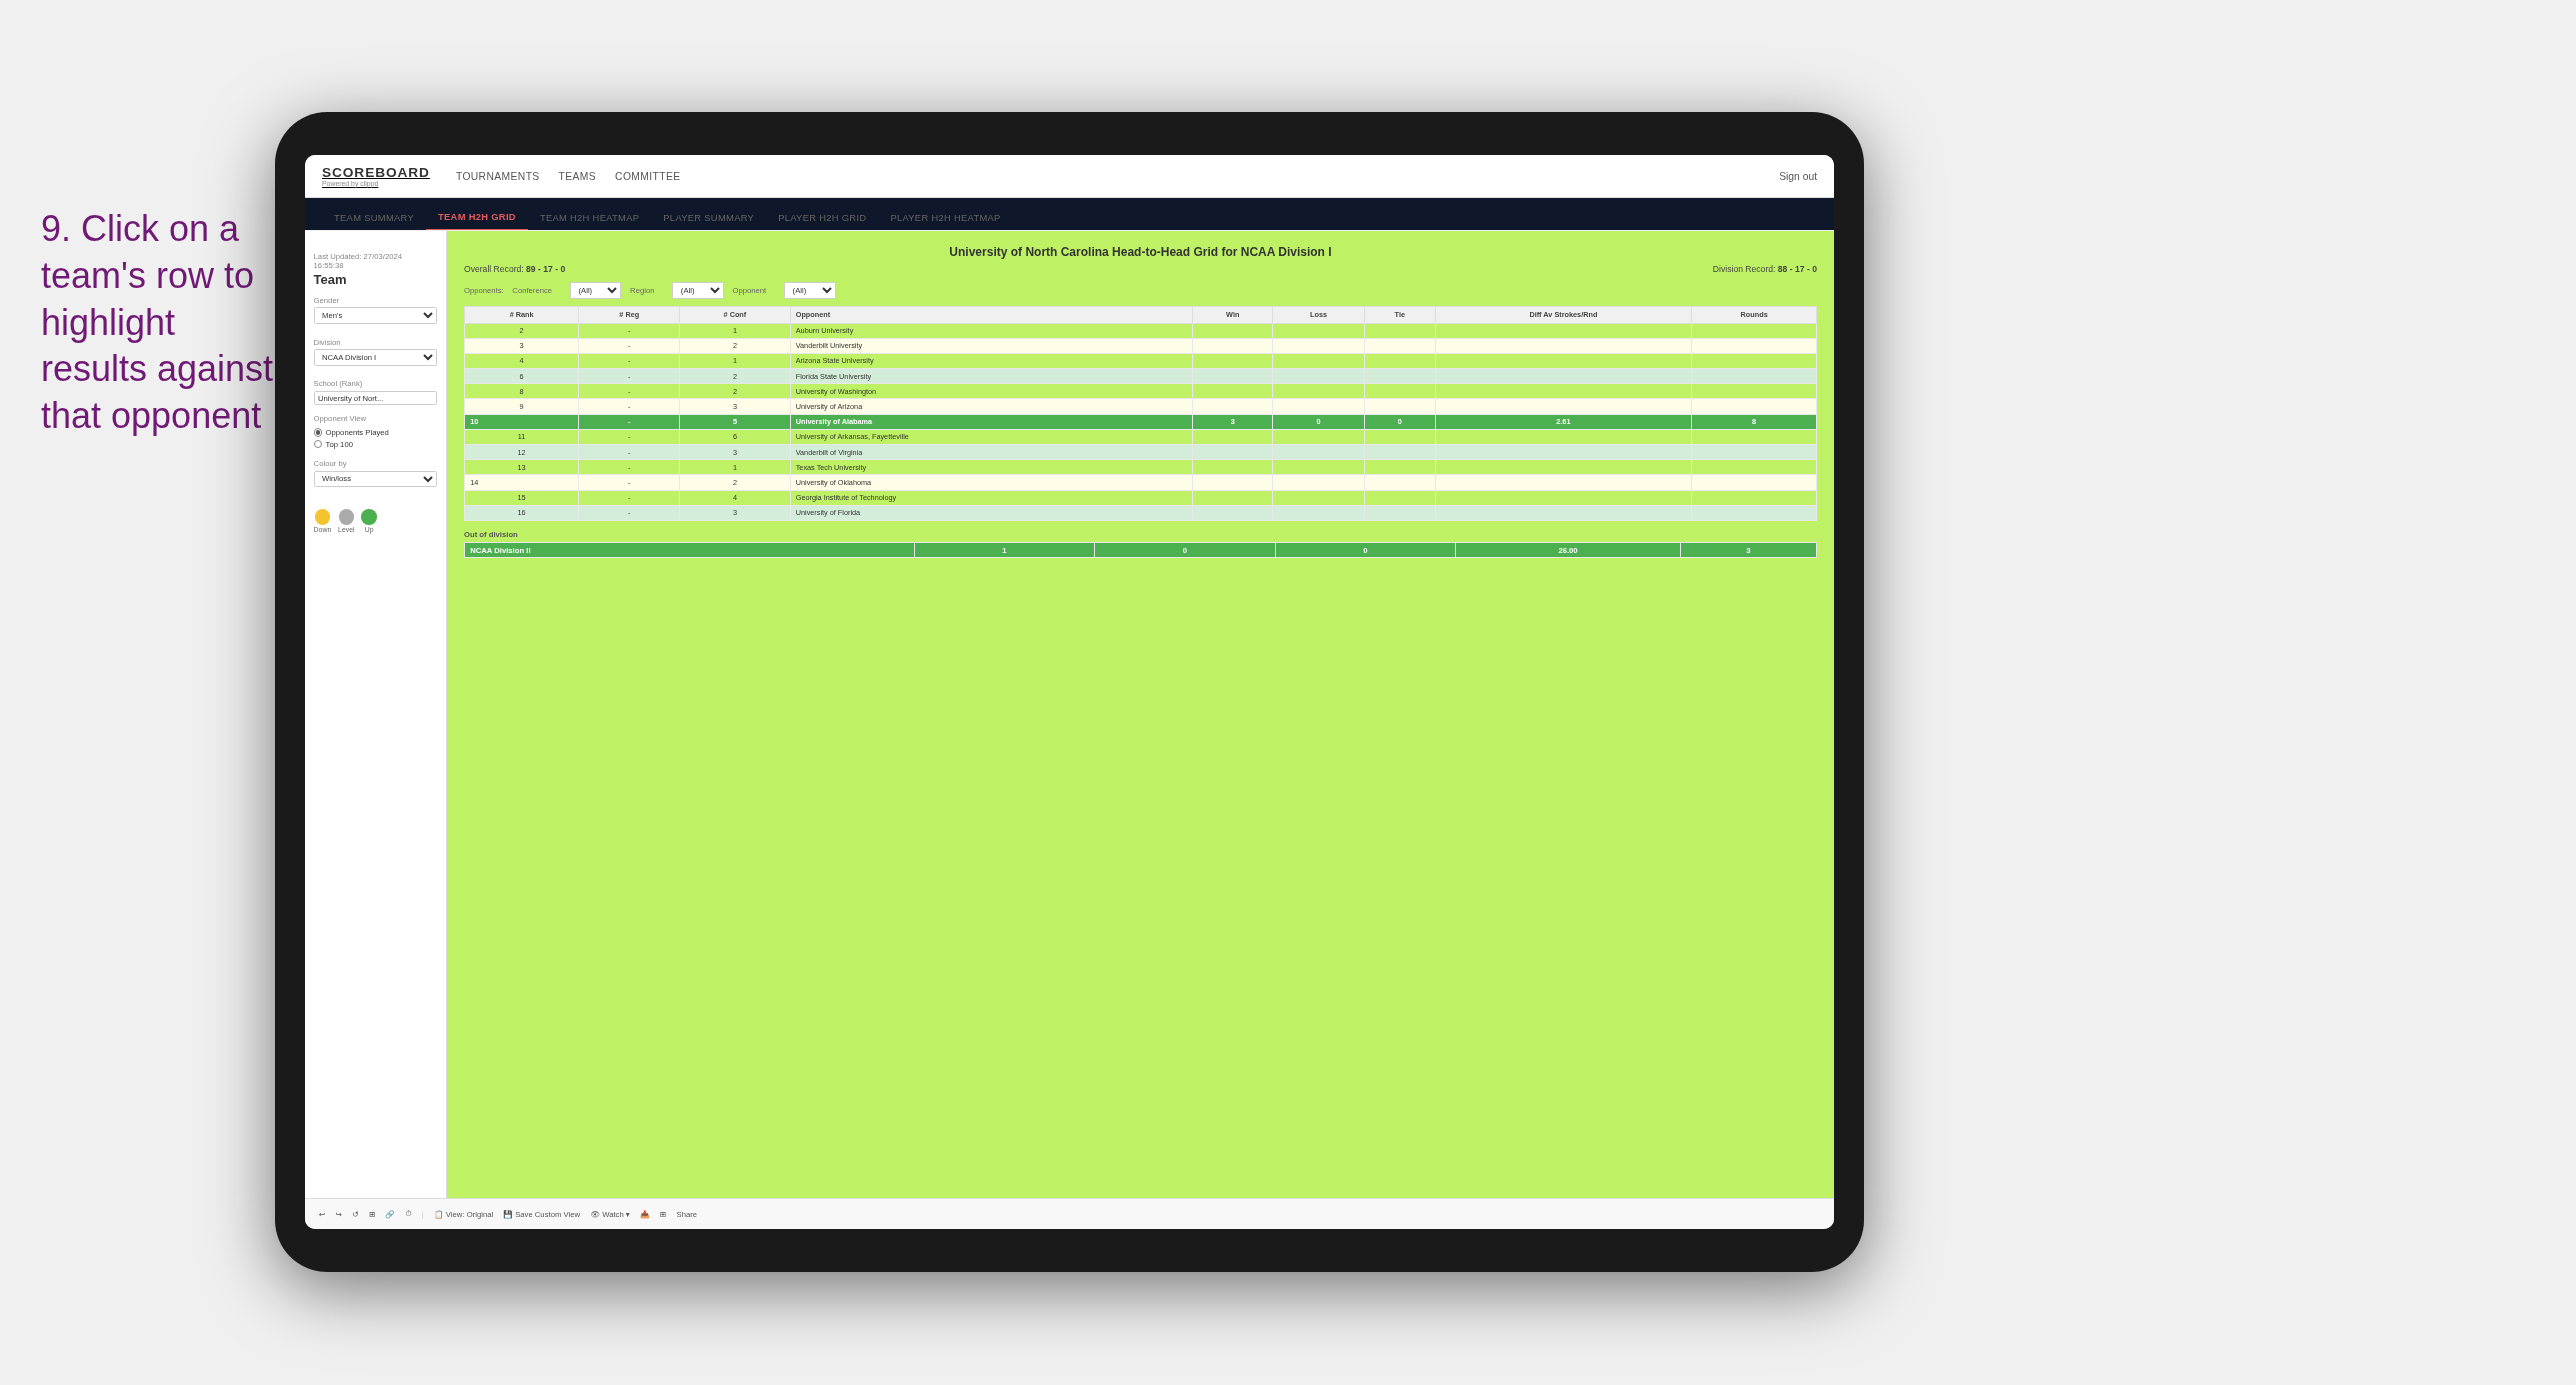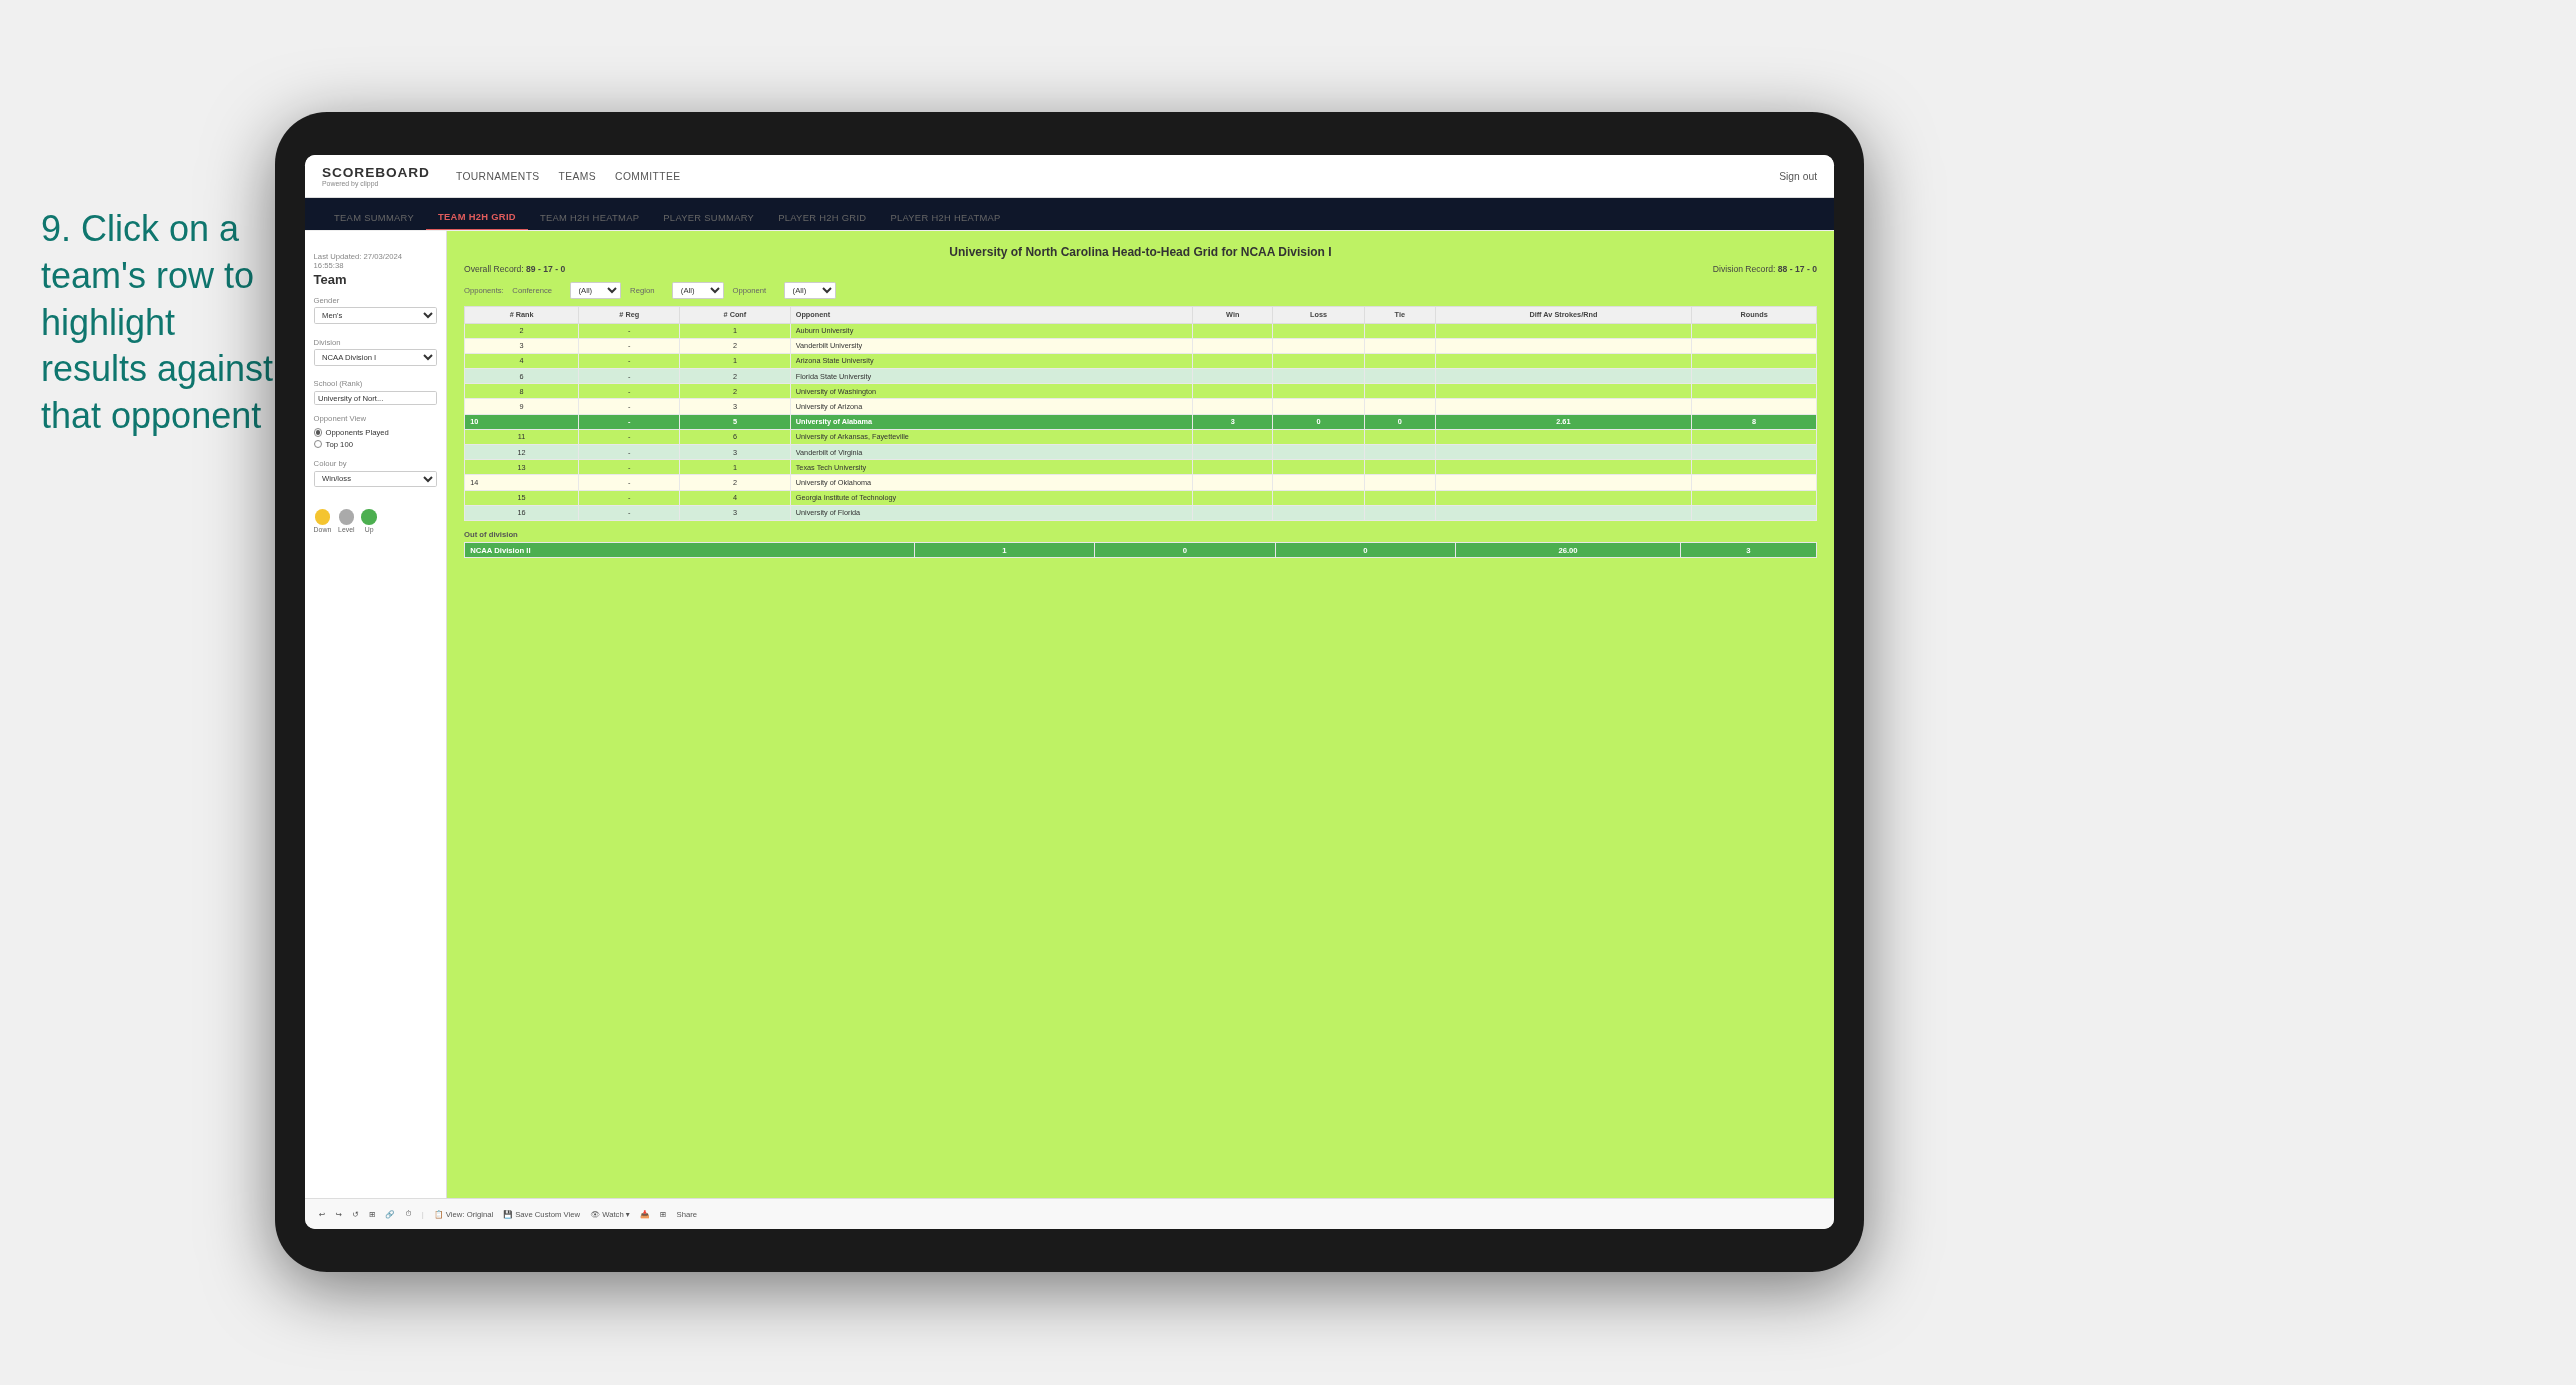--- a/index.html
+++ b/index.html
@@ -16,21 +16,21 @@
 
     
     .instruction-text {
       position: absolute;
       left: 41px;
       top: 206px;
       width: 241px;
       font-size: 36px;
       font-weight: 400;
       line-height: 1.3;
-      color: #0f766e;
+      color: #701a75;
     }
 
     
     .tablet-frame {
       position: absolute;
       left: 275px;
       top: 112px;
       width: 1589px;
       height: 1160px;
       background: #1a1a1a;
@@ -58,20 +58,21 @@
       padding: 0 17px;
       height: 43px;
       background: #fff;
       border-bottom: 0.9px solid #ddd;
     }
 
     .logo-area {
       display: flex;
       flex-direction: column;
       margin-right: 26px;
+      text-decoration: underline;
     }
 
     .logo-title {
       font-size: 13.7px;
       font-weight: 900;
       color: #333;
       letter-spacing: 0.9px;
     }
 
     .logo-sub {

